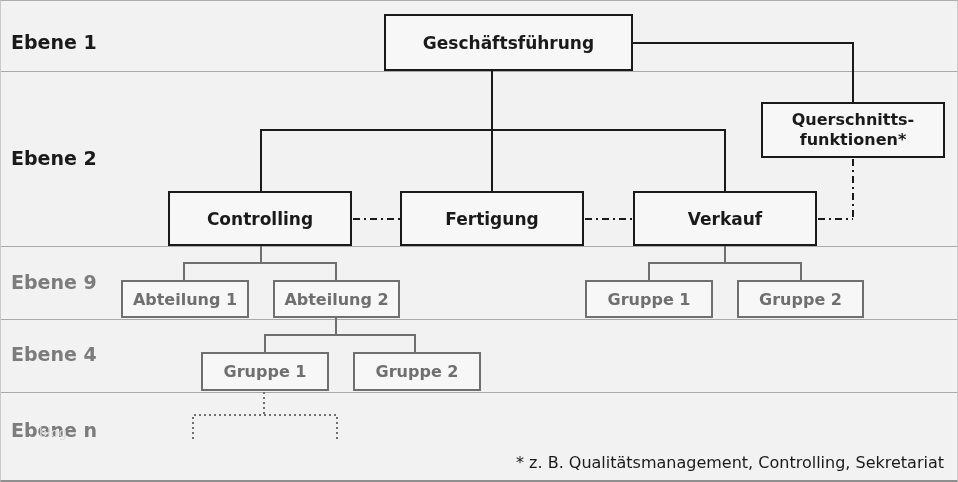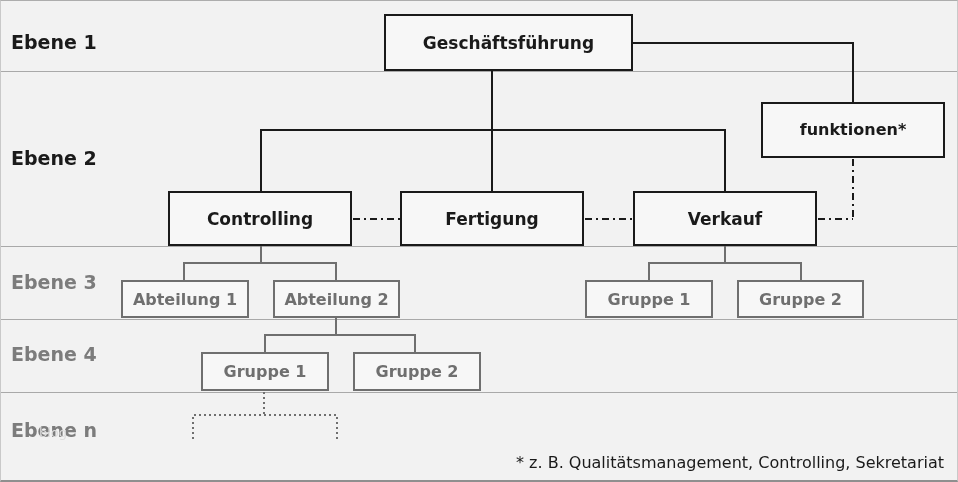--- a/index.html
+++ b/index.html
@@ -83,33 +83,34 @@
 
     <line class="ln-gray" x1="335" y1="317" x2="335" y2="334"></line>
     <polyline class="ln-gray" points="264,351 264,334 414,334 414,351"></polyline>
 
     <line class="ln-dotted" x1="263" y1="391" x2="263" y2="414"></line>
     <polyline class="ln-dotted" points="192,438 192,414 336,414 336,438"></polyline>
   </svg>
 
   <div class="row-label" style="top:30px;">Ebene 1</div>
   <div class="row-label" style="top:146px;">Ebene 2</div>
-  <div class="row-label gray" style="top:270px;">Ebene 3</div>
+  <div class="row-label gray" style="top:270px;">Ebene 9</div>
   <div class="row-label gray" style="top:342px;">Ebene 4</div>
   <div class="row-label gray" style="top:418px;">Ebene n</div>
 
   <div class="watermark">blog</div>
 
   <div class="node lv1" style="left:383px;top:13px;width:249px;height:57px;">Geschäftsführung</div>
 
   <div class="node lv2" style="left:167px;top:190px;width:184px;height:55px;">Controlling</div>
   <div class="node lv2" style="left:399px;top:190px;width:184px;height:55px;">Fertigung</div>
   <div class="node lv2" style="left:632px;top:190px;width:184px;height:55px;">Verkauf</div>
 
   <div class="node lvq" style="left:760px;top:101px;width:184px;height:56px;">
+    <span>Querschnitts-</span>
     <span>funktionen*</span>
   </div>
 
   <div class="node lv3" style="left:120px;top:279px;width:128px;height:38px;">Abteilung 1</div>
   <div class="node lv3" style="left:272px;top:279px;width:127px;height:38px;text-align:center;">Abteilung 2</div>
   <div class="node lv3" style="left:584px;top:279px;width:128px;height:38px;">Gruppe 1</div>
   <div class="node lv3" style="left:736px;top:279px;width:127px;height:38px;">Gruppe 2</div>
 
   <div class="node lv3" style="left:200px;top:351px;width:128px;height:39px;">Gruppe 1</div>
   <div class="node lv3" style="left:352px;top:351px;width:128px;height:39px;">Gruppe 2</div>

